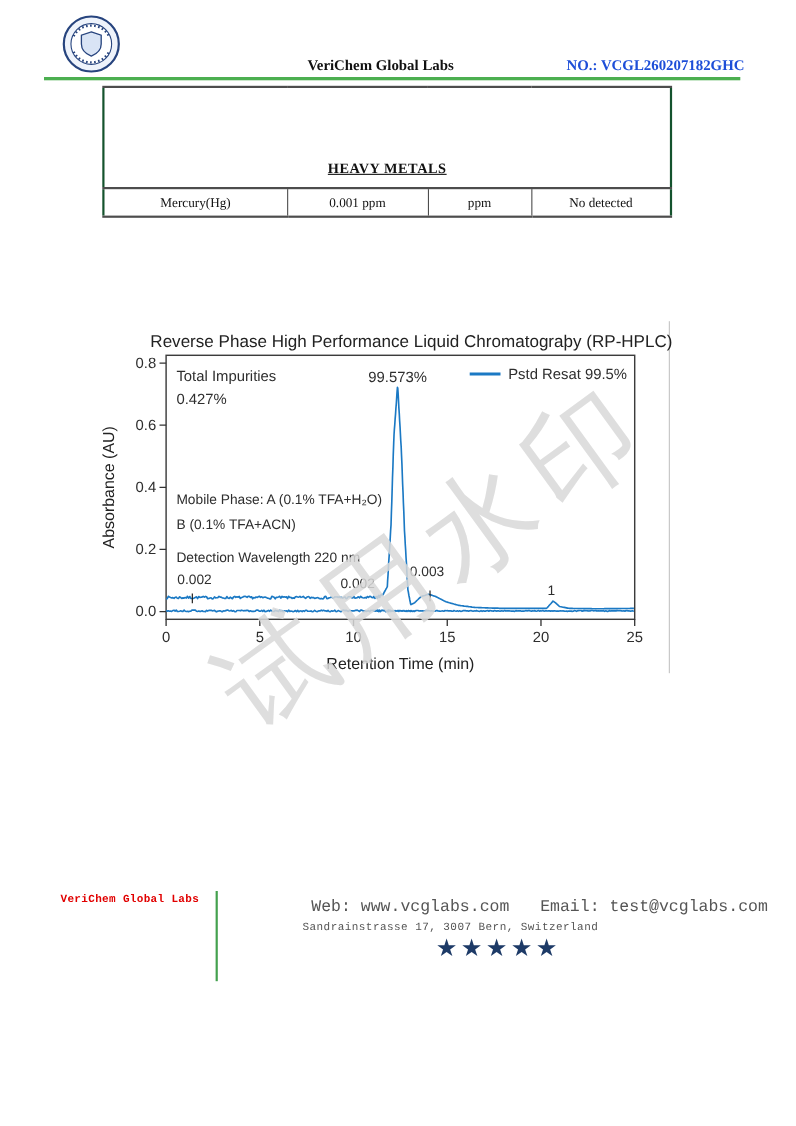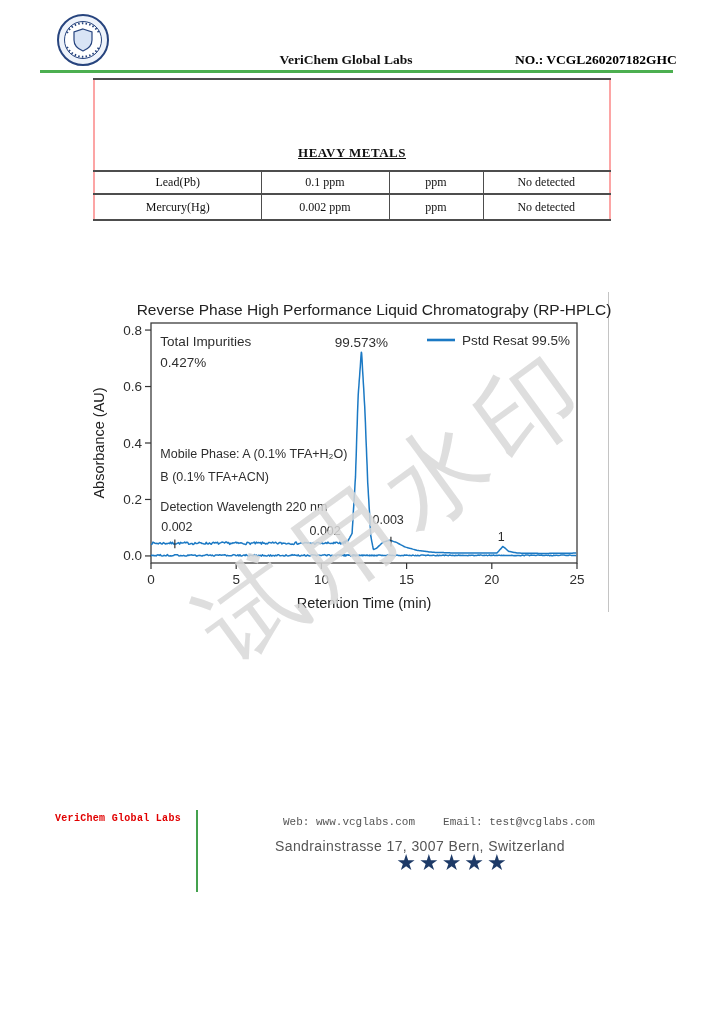--- a/index.html
+++ b/index.html
@@ -1,42 +1,42 @@
 <!DOCTYPE html>
 <html><head>
 <meta charset="utf-8">
 <style>
   html,body{margin:0;padding:0;background:#fff;}
   .page{position:relative;width:724px;height:1024px;background:#fff;overflow:hidden;
         font-family:"Liberation Serif","DejaVu Serif",serif;}
   .abs{position:absolute;}
   .header-title{left:0;top:52px;width:692px;text-align:center;font-weight:bold;font-size:13.5px;color:#111;}
-  .header-no{left:515px;top:52px;font-weight:bold;font-size:13.5px;color:#000000;white-space:nowrap;}
+  .header-no{left:515px;top:52px;font-weight:bold;font-size:13.5px;color:#1d4ed8;white-space:nowrap;}
   .green-rule{left:40px;top:70px;width:633px;height:2.5px;background:#4caf50;}
   .hm-table{left:93px;top:78px;width:516px;border-collapse:collapse;table-layout:fixed;
-            border:2px solid #fca5a5;font-size:12px;color:#111;}
+            border:2px solid #14532d;font-size:12px;color:#111;}
   .hm-table td{border:1px solid #4d4d4d;border-top-width:2px;border-bottom-width:2px;
                text-align:center;vertical-align:middle;padding:1px 2px;height:19px;}
   .hm-table td.title-cell{height:80px;vertical-align:bottom;padding-bottom:9px;border-bottom:2px solid #4d4d4d;}
   .title-text{font-weight:bold;text-decoration:underline;font-size:13px;letter-spacing:.5px;}
   .hm-table tr.last td{height:22px;}
   td.raised{vertical-align:top;padding-top:1px;}
   .chart-vline{left:608px;top:292px;width:1px;height:320px;background:#c4c4c4;}
   #chart-svg{left:90px;top:288px;z-index:2;}
   .watermark{left:165px;top:450px;width:460px;height:110px;line-height:110px;text-align:center;
              font-size:100px;letter-spacing:14px;color:#d9d9d9;opacity:.85;z-index:3;
              transform:rotate(-36deg);font-family:"Liberation Sans","DejaVu Sans",sans-serif;
              white-space:nowrap;pointer-events:none;}
   .foot-brand{left:55px;top:813px;font-family:"Liberation Mono","DejaVu Sans Mono",monospace;
               font-weight:bold;font-size:10px;color:#e10000;letter-spacing:.3px;}
   .foot-vline{left:196px;top:810px;width:2px;height:82px;background:#44a14e;}
   .foot-line1{left:283px;top:816px;font-family:"Liberation Mono","DejaVu Sans Mono",monospace;
-              font-size:11px;color:#555;display:flex;gap:28px;white-space:nowrap;}
-  .foot-line2{left:275px;top:838px;font-family:Liberation Sans, sans-serif;
-              font-size:14px;color:#555;letter-spacing:.4px;white-space:nowrap;}
+              font-size:15px;color:#555;display:flex;gap:28px;white-space:nowrap;}
+  .foot-line2{left:275px;top:838px;font-family:Liberation Mono, monospace;
+              font-size:10px;color:#555;letter-spacing:.4px;white-space:nowrap;}
   .foot-stars{left:373px;top:850px;width:160px;text-align:center;font-size:22px;color:#1d3a67;
               letter-spacing:3px;font-family:"DejaVu Sans",sans-serif;}
 </style>
 </head>
 <body>
 
 <div class="page">
 
   <svg class="abs" style="left:55px;top:12px;" width="56" height="56" viewBox="0 0 56 56">
     <circle cx="28" cy="28" r="25" fill="#eef3fb" stroke="#27447e" stroke-width="2"></circle>
@@ -55,29 +55,23 @@
         <col style="width:128px">
         <col style="width:94px">
         <col style="width:127px">
       </colgroup>
     <tbody>
         <tr>
       <td class="title-cell" colspan="4">
         <span class="title-text">HEAVY METALS</span>
       </td>
     </tr>
-    <tr>
-      <td>Lead(Pb)</td>
-      <td>0.1 ppm</td>
-      <td>ppm</td>
-      <td>No detected</td>
-    </tr>
     <tr class="last">
       <td>Mercury(Hg)</td>
-      <td>0.002 ppm</td>
+      <td>0.001 ppm</td>
       <td>ppm</td>
       <td>No detected</td>
     </tr>
   </tbody>
     </table>
 
   <div class="abs chart-vline"></div>
   <svg id="chart-svg" class="abs" width="530" height="380" viewBox="0 0 530 380">
       <rect x="61" y="35" width="426" height="240" fill="none" stroke="#3c3c3c" stroke-width="1.3"></rect>
       <text x="284" y="27" font-size="15.5" fill="#222" text-anchor="middle" font-family="Liberation Sans, DejaVu Sans, sans-serif">Reverse Phase High Performance Liquid Chromatograþy (RP-HPLC)</text>

